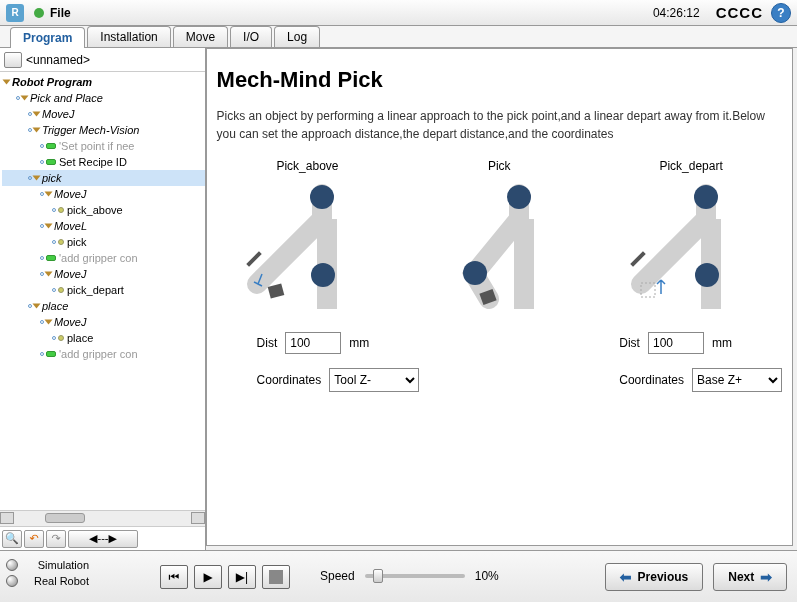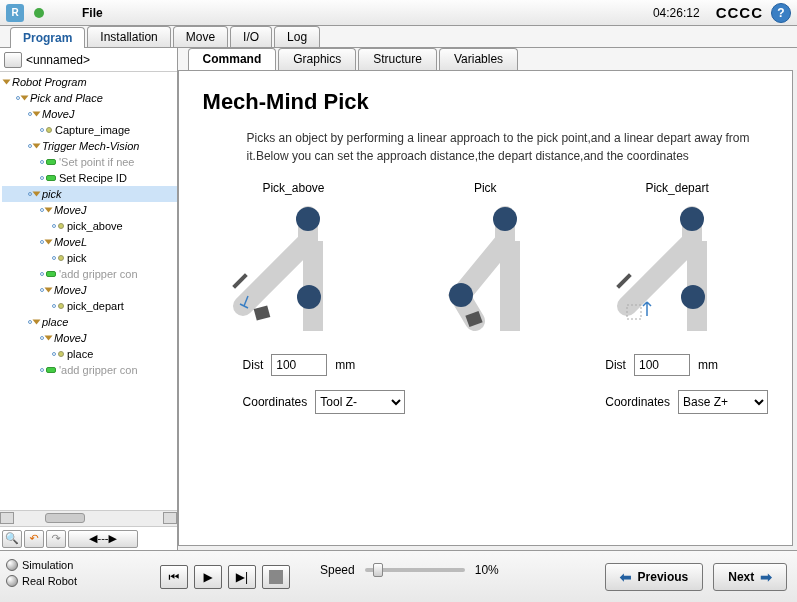--- a/index.html
+++ b/index.html
@@ -1,21 +1,21 @@
 <!DOCTYPE html>
 <html><head>
 <meta charset="utf-8">
 <style>
 * { box-sizing: border-box; margin: 0; padding: 0; font-family: Arial, sans-serif; }
 body { width: 797px; height: 602px; background: #f0f0f0; font-size: 12px; position: relative; overflow: hidden; }
 
 .topbar { height: 26px; background: linear-gradient(#fdfdfd,#e8e8e8); border-bottom: 1px solid #999; display: flex; align-items: center; padding: 0 6px; }
 .topbar .logo { width: 18px; height: 18px; background: #5ba3d0; border-radius: 3px; margin-right: 4px; display: flex; align-items: center; justify-content: center; color: #fff; font-weight: bold; font-size: 10px; }
 .topbar .green-dot { width: 10px; height: 10px; background: #4a4; border-radius: 50%; margin: 0 6px; }
-.topbar .file { font-weight: bold; margin-left: 32px; }
+.topbar .file { font-weight: bold; }
 .topbar .time { margin-left: auto; margin-right: 16px; }
 .topbar .cccc { font-weight: bold; font-size: 15px; letter-spacing: 1px; margin-right: 8px; }
 .topbar .help { width: 20px; height: 20px; background: #3a7fc4; border-radius: 50%; color: #fff; font-weight: bold; display: flex; align-items: center; justify-content: center; border: 1px solid #2360a0; }
 
 .maintabs { height: 22px; background: #f5f5f5; display: flex; padding-left: 10px; border-bottom: 1px solid #999; }
 .maintab { padding: 3px 12px; border: 1px solid #999; border-bottom: none; background: linear-gradient(#fdfdfd,#e4e4e4); margin-right: 2px; border-radius: 4px 4px 0 0; cursor: pointer; }
 .maintab.active { background: #fff; font-weight: bold; color: #2360a0; position: relative; top: 1px; }
 
 .workarea { position: absolute; top: 48px; bottom: 52px; left: 0; right: 0; display: flex; }
 .sidebar { width: 206px; border-right: 1px solid #999; display: flex; flex-direction: column; background: #fff; }
@@ -24,58 +24,58 @@
 .tree { flex: 1; overflow: auto; padding: 2px 0 2px 2px; font-size: 11px; line-height: 16px; white-space: nowrap; }
 .tree .node { display: flex; align-items: center; height: 16px; }
 .tree .pad { display: inline-block; }
 .tri { display: inline-block; width: 0; height: 0; border-left: 5px solid #b88a2e; border-top: 4px solid transparent; border-bottom: 4px solid transparent; transform: rotate(90deg); margin-right: 3px; }
 .grn { display: inline-block; width: 10px; height: 6px; background: #4c4; border: 1px solid #393; border-radius: 2px; margin-right: 3px; }
 .dot { display: inline-block; width: 6px; height: 6px; background: #cc6; border: 1px solid #996; border-radius: 50%; margin-right: 3px; }
 .conn { display: inline-block; width: 4px; height: 4px; border: 1px solid #69c; border-radius: 50%; margin-right: 2px; }
 .sel { background: #cde3f8; }
 .gray { color: #999; }
 .ital { font-style: italic; }
-.bold { font-weight: normal; }
+.bold { font-weight: bold; }
 
 .hscroll { height: 16px; border-top: 1px solid #ccc; background: #eee; position: relative; }
 .hscroll .thumb { position: absolute; left: 45px; top: 2px; width: 40px; height: 10px; background: #ccc; border: 1px solid #999; border-radius: 3px; }
 .hscroll .arL, .hscroll .arR { position: absolute; top: 1px; width: 14px; height: 12px; background: #ddd; border: 1px solid #999; }
 .hscroll .arL { left: 0; } .hscroll .arR { right: 0; }
 
 .toolbar2 { height: 24px; border-top: 1px solid #ccc; display: flex; align-items: center; gap: 2px; padding: 0 2px; }
 .tbtn { width: 20px; height: 18px; border: 1px solid #999; background: linear-gradient(#fff,#ddd); border-radius: 2px; display: flex; align-items: center; justify-content: center; font-size: 11px; }
 .tbtn.wide { width: 70px; }
 
 .rightpane { flex: 1; display: flex; flex-direction: column; }
 .subtabs { height: 22px; display: flex; padding-left: 10px; background: #f5f5f5; }
 .subtab { padding: 3px 14px; border: 1px solid #999; border-bottom: none; background: linear-gradient(#fdfdfd,#e4e4e4); margin-right: 2px; border-radius: 4px 4px 0 0; cursor: pointer; }
 .subtab.active { background: #fff; font-weight: bold; }
-.cmdpanel { flex: 1; background: #fff; border: 1px solid #999; margin: 0 4px 4px 0; padding: 18px 24px; overflow: hidden; position: relative; }
+.cmdpanel { flex: 1; background: #fff; border: 1px solid #999; margin: 0 4px 4px 0; padding: 18px 10px; overflow: hidden; position: relative; }
 .cmdpanel h1 { font-size: 22px; font-weight: bold; margin-bottom: 14px; }
-.cmdpanel .desc { font-size: 12px; line-height: 1.5; color: #333; margin-bottom: 16px; margin-left: 44px; }
+.cmdpanel .desc { font-size: 12px; line-height: 1.5; color: #333; margin-bottom: 16px; }
 
 .diagrams { display: flex; gap: 10px; margin-bottom: 20px; }
 .diagblock { flex: 1; text-align: center; }
 .diagblock .lbl { font-size: 12px; margin-bottom: 6px; }
 .robot-svg { width: 160px; height: 130px; }
 
 .params { display: flex; gap: 60px; }
 .pcol { display: flex; flex-direction: column; gap: 14px; align-items: flex-start; }
 .prow { display: flex; align-items: center; gap: 8px; font-size: 12px; }
 .prow input[type=text] { width: 56px; height: 22px; border: 1px solid #888; background: #fff; padding: 0 4px; font-size: 12px; }
 .prow select { width: 90px; height: 24px; border: 1px solid #888; background: #fff; font-size: 12px; }
 
 .footer { position: absolute; bottom: 0; left: 0; right: 0; height: 52px; border-top: 1px solid #999; background: linear-gradient(#f8f8f8,#e8e8e8); }
 .footer .modes { position: absolute; left: 6px; top: 6px; font-size: 11px; }
-.footer .modes .m { display: flex; align-items: center; gap: 4px; height: 16px; }
+.footer .modes .m { display: flex; align-items: center; gap: 16px; height: 16px; justify-content: space-between; }
 .footer .modes .ball { width: 12px; height: 12px; border-radius: 50%; background: radial-gradient(circle at 30% 30%, #fff, #888); border: 1px solid #666; }
 .footer .controls { position: absolute; left: 160px; top: 14px; display: flex; align-items: center; gap: 6px; }
 .pbtn { width: 28px; height: 24px; border: 1px solid #666; background: linear-gradient(#fff,#ddd); border-radius: 2px; display: flex; align-items: center; justify-content: center; font-size: 12px; }
 .stopbtn { width: 14px; height: 14px; background: #888; }
-.footer .speed { position: absolute; left: 320px; top: 12px; display: flex; align-items: center; gap: 10px; font-size: 12px; }
+.footer .speed { position: absolute; left: 320px; top: 18px; display: flex; align-items: center; gap: 10px; font-size: 12px; }
 .slider { width: 100px; height: 4px; background: #bbb; border-radius: 2px; position: relative; }
 .slider .knob { position: absolute; left: 8px; top: -5px; width: 10px; height: 14px; background: linear-gradient(#fff,#ccc); border: 1px solid #888; border-radius: 2px; }
 .footer .nav { position: absolute; right: 10px; top: 12px; display: flex; gap: 10px; }
 .navbtn { height: 28px; padding: 0 14px; border: 1px solid #777; background: linear-gradient(#fdfdfd,#dcdcdc); border-radius: 3px; font-weight: bold; display: flex; align-items: center; gap: 6px; cursor: pointer; }
 .navbtn .arr { color: #2360a0; font-size: 14px; }
 </style>
 </head>
 <body>
 
 <div class="topbar">
@@ -111,26 +111,20 @@
           <span class="pad" style="width: 14px;"></span>
           <span class="conn"></span>
           <span class="tri"></span>
           <span>Pick and Place</span>
         </div>
         <div class="node ital">
           <span class="pad" style="width: 26px;"></span>
           <span class="conn"></span>
           <span class="tri"></span>
           <span>MoveJ</span>
-        </div>
-        <div class="node ">
-          <span class="pad" style="width: 38px;"></span>
-          <span class="conn"></span>
-          <span class="dot"></span>
-          <span>Capture_image</span>
         </div>
         <div class="node ital">
           <span class="pad" style="width: 26px;"></span>
           <span class="conn"></span>
           <span class="tri"></span>
           <span>Trigger Mech-Vision</span>
         </div>
         <div class="node gray">
           <span class="pad" style="width: 38px;"></span>
           <span class="conn"></span>
@@ -223,26 +217,20 @@
     </div>
     <div class="toolbar2">
       <div class="tbtn" style="color:#27c">🔍</div>
       <div class="tbtn" style="color:#d60">↶</div>
       <div class="tbtn" style="color:#888">↷</div>
       <div class="tbtn wide">◀---▶</div>
     </div>
   </div>
 
   <div class="rightpane">
-    <div class="subtabs" id="subtabs">
-        <div class="subtab active">Command</div>
-        <div class="subtab">Graphics</div>
-        <div class="subtab">Structure</div>
-        <div class="subtab">Variables</div>
-      </div>
     <div class="cmdpanel">
       <h1>Mech-Mind Pick</h1>
       <p class="desc">Picks an object by performing a linear approach to the pick point,and a linear depart away from it.Below you can set the approach distance,the depart distance,and the coordinates</p>
 
       <div class="diagrams">
         <div class="diagblock">
           <div class="lbl">Pick_above</div>
           <svg class="robot-svg" viewBox="0 0 160 130">
             <path d="M95 15 L95 40 L50 85 L30 105" stroke="#d0d0d0" stroke-width="20" fill="none" stroke-linecap="round"></path>
             <rect x="90" y="40" width="20" height="90" fill="#d0d0d0"></rect>

